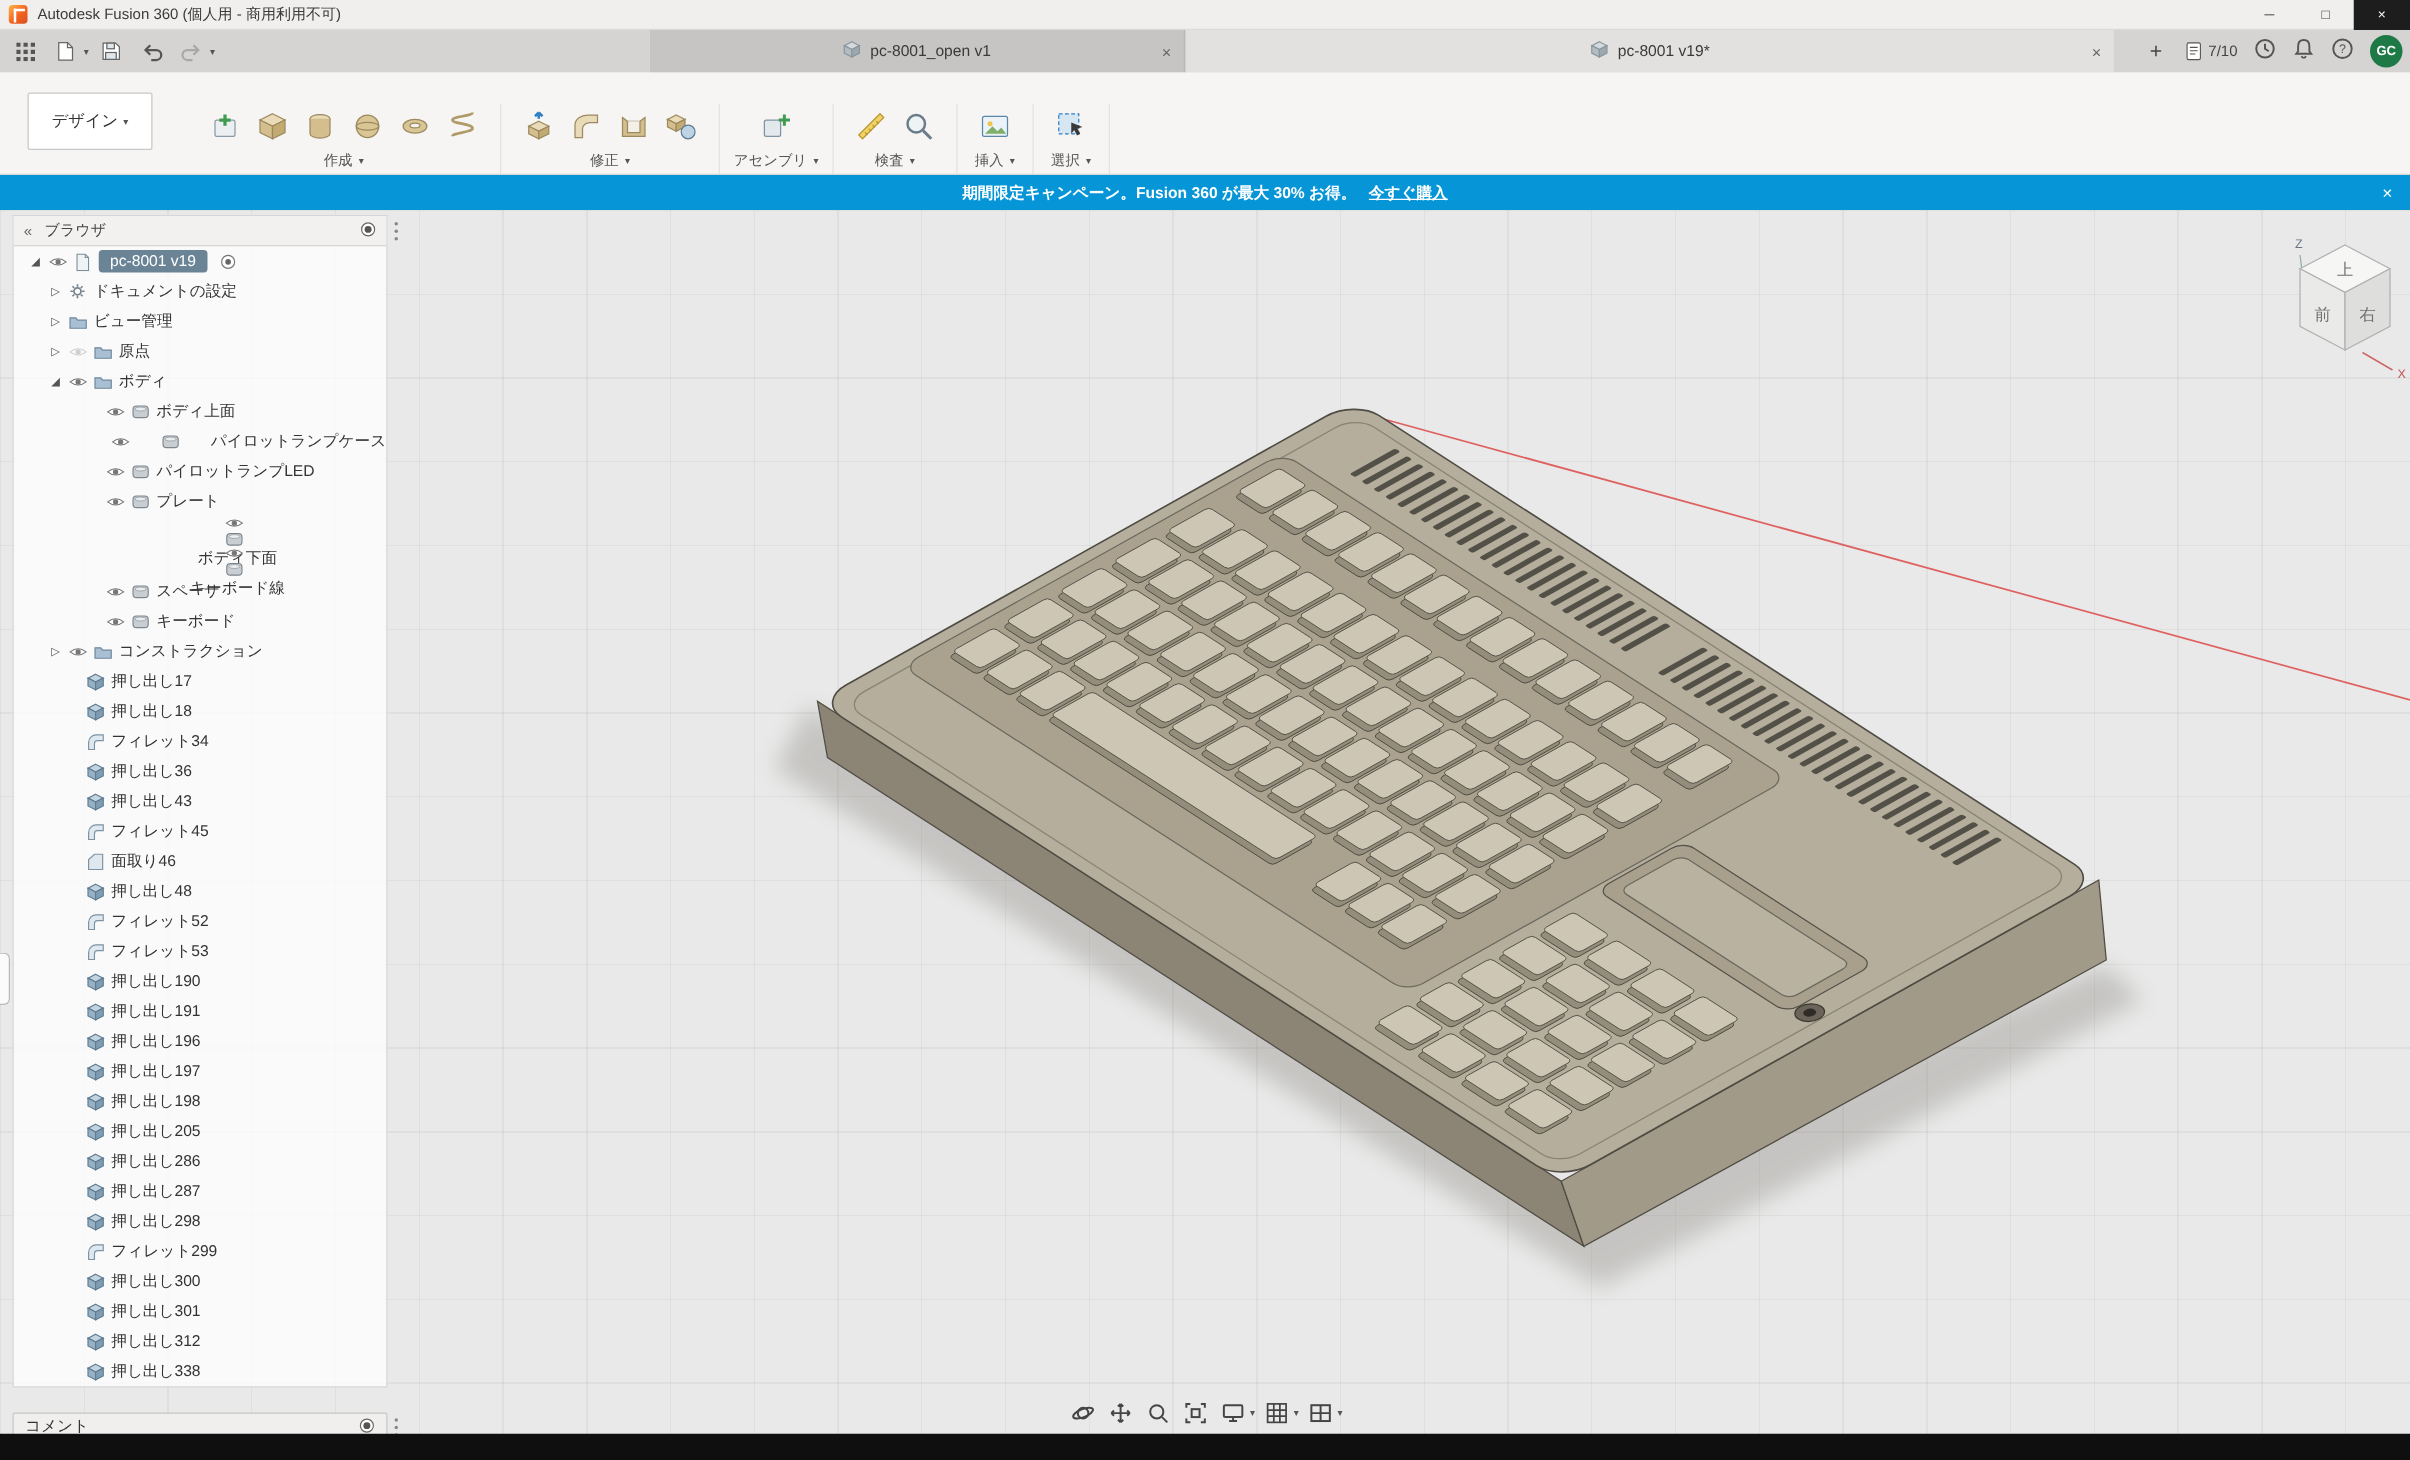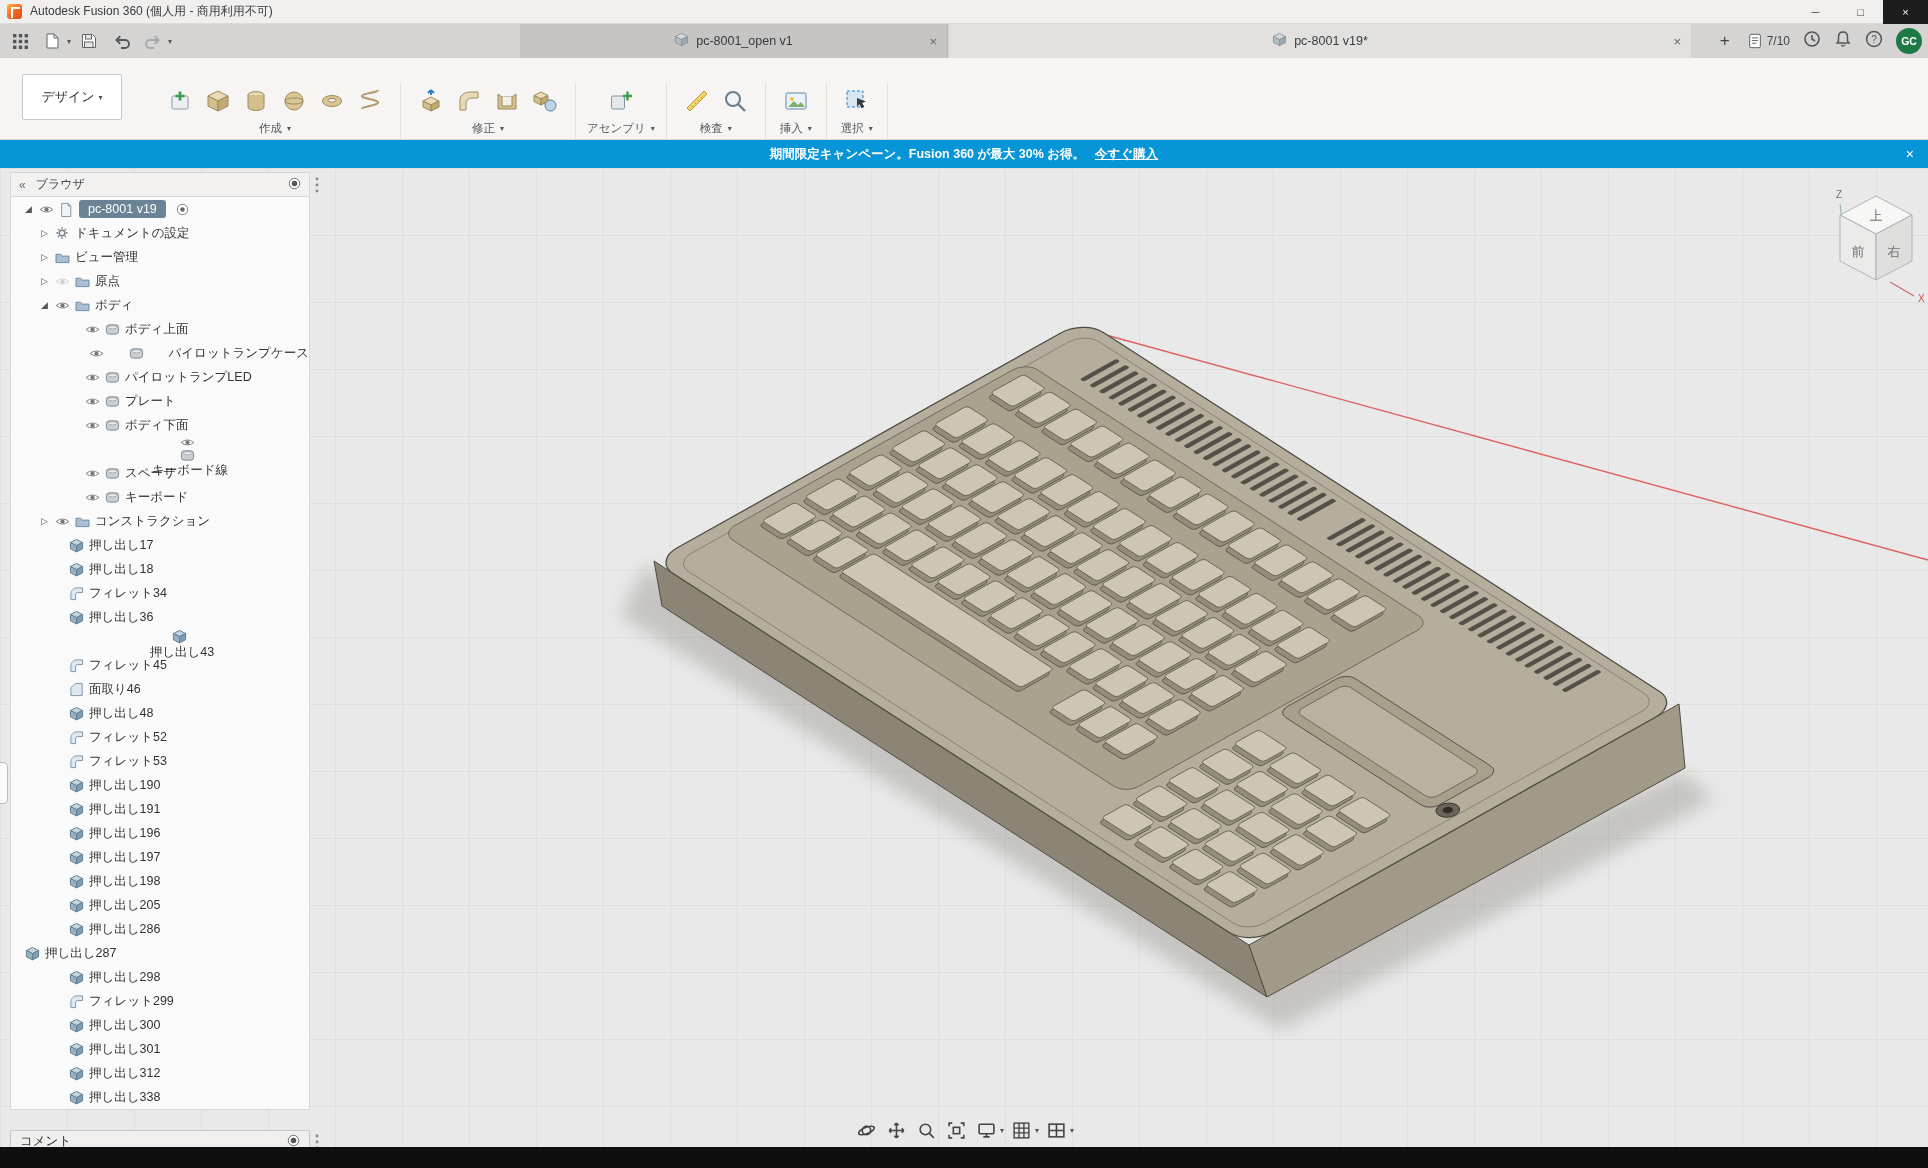--- a/index.html
+++ b/index.html
@@ -784,21 +784,21 @@
             </svg>
           </span>
           <span class="ticon">
             <svg width="15" height="14" viewBox="0 0 16 15">
               <rect x="1.5" y="3" width="13" height="10" rx="3" fill="#c9ced3" stroke="#7d858d"></rect>
               <ellipse cx="8" cy="5.6" rx="4.8" ry="1.7" fill="#e9eced" stroke="#9aa2aa" stroke-width=".8"></ellipse>
             </svg>
           </span>
           <span class="tlabel">プレート</span>
         </div>
-        <div class="tree-row" style="padding-left: 60px;">
+        <div class="tree-row" style="padding-left: 60px; flex-direction: column;">
           <span class="tri"></span>
           <span class="ticon">
             <svg width="15" height="11" viewBox="0 0 16 12">
               <path d="M1 6Q8 .5 15 6 8 11.5 1 6Z" fill="#fff" stroke="#777"></path>
               <circle cx="8" cy="6" r="2.3" fill="#777"></circle>
             </svg>
           </span>
           <span class="ticon">
             <svg width="15" height="14" viewBox="0 0 16 15">
               <rect x="1.5" y="3" width="13" height="10" rx="3" fill="#c9ced3" stroke="#7d858d"></rect>
@@ -905,21 +905,21 @@
           <span class="tri"></span>
           <span class="ticon">
             <svg width="15" height="15" viewBox="0 0 16 16">
               <polygon points="8,1.5 14.5,4.8 8,8.1 1.5,4.8" fill="#c3d4e1" stroke="#5f7c92"></polygon>
               <polygon points="1.5,4.8 8,8.1 8,14.8 1.5,11.5" fill="#97b1c4" stroke="#5f7c92"></polygon>
               <polygon points="14.5,4.8 8,8.1 8,14.8 14.5,11.5" fill="#7f9db2" stroke="#5f7c92"></polygon>
             </svg>
           </span>
           <span class="tlabel">押し出し36</span>
         </div>
-        <div class="tree-row" style="padding-left: 44px; flex-direction: column;">
+        <div class="tree-row" style="padding-left: 44px;">
           <span class="tri"></span>
           <span class="ticon">
             <svg width="15" height="15" viewBox="0 0 16 16">
               <polygon points="8,1.5 14.5,4.8 8,8.1 1.5,4.8" fill="#c3d4e1" stroke="#5f7c92"></polygon>
               <polygon points="1.5,4.8 8,8.1 8,14.8 1.5,11.5" fill="#97b1c4" stroke="#5f7c92"></polygon>
               <polygon points="14.5,4.8 8,8.1 8,14.8 14.5,11.5" fill="#7f9db2" stroke="#5f7c92"></polygon>
             </svg>
           </span>
           <span class="tlabel">押し出し43</span>
         </div>
@@ -1040,21 +1040,21 @@
           <span class="tri"></span>
           <span class="ticon">
             <svg width="15" height="15" viewBox="0 0 16 16">
               <polygon points="8,1.5 14.5,4.8 8,8.1 1.5,4.8" fill="#c3d4e1" stroke="#5f7c92"></polygon>
               <polygon points="1.5,4.8 8,8.1 8,14.8 1.5,11.5" fill="#97b1c4" stroke="#5f7c92"></polygon>
               <polygon points="14.5,4.8 8,8.1 8,14.8 14.5,11.5" fill="#7f9db2" stroke="#5f7c92"></polygon>
             </svg>
           </span>
           <span class="tlabel">押し出し286</span>
         </div>
-        <div class="tree-row" style="">
+        <div class="tree-row" style="padding-left: 44px;">
           <span class="tri"></span>
           <span class="ticon">
             <svg width="15" height="15" viewBox="0 0 16 16">
               <polygon points="8,1.5 14.5,4.8 8,8.1 1.5,4.8" fill="#c3d4e1" stroke="#5f7c92"></polygon>
               <polygon points="1.5,4.8 8,8.1 8,14.8 1.5,11.5" fill="#97b1c4" stroke="#5f7c92"></polygon>
               <polygon points="14.5,4.8 8,8.1 8,14.8 14.5,11.5" fill="#7f9db2" stroke="#5f7c92"></polygon>
             </svg>
           </span>
           <span class="tlabel">押し出し287</span>
         </div>

